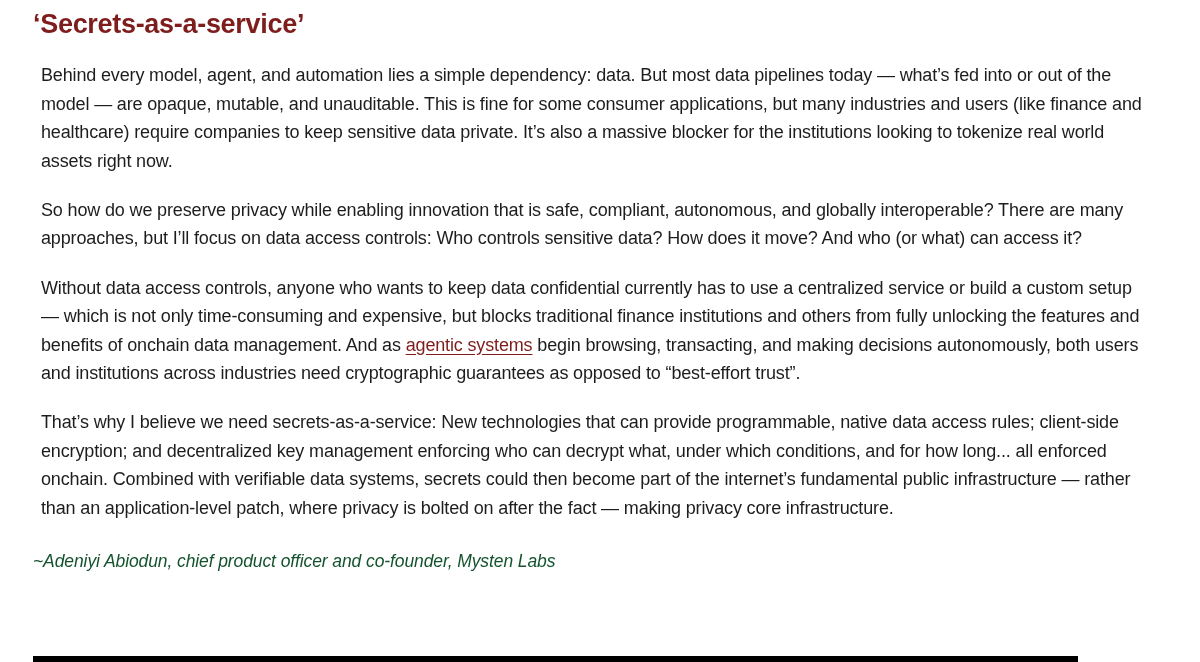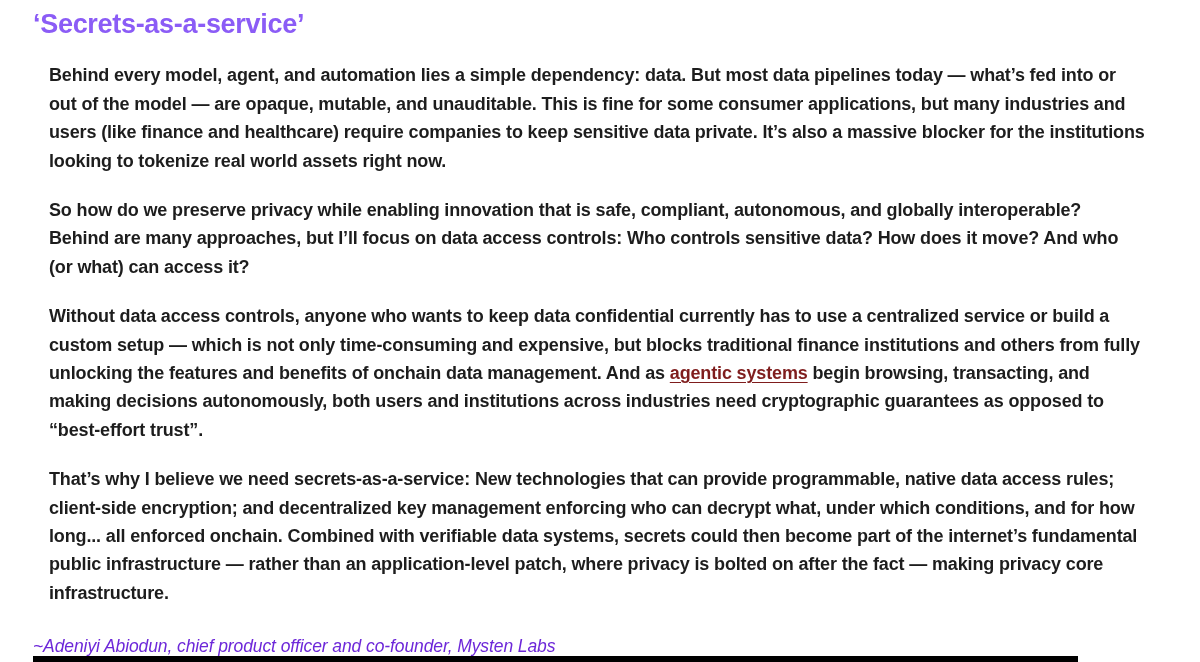--- a/index.html
+++ b/index.html
@@ -18,65 +18,64 @@
   .article {
     position: absolute;
     top: 8px;
     left: 33px;
     width: 1112px;
   }
   .article-heading {
     font-size: 27px;
     font-weight: 700;
     letter-spacing: -0.3px;
-    color: #8b5cf6;
+    color: #7f1d1d;
     margin: 0 0 21px 0;
     line-height: 1.2;
   }
   .body-paragraph {
     font-size: 18px;
     line-height: 28.4px;
     letter-spacing: -0.15px;
-    margin: 0 0 21px 16px;
+    margin: 0 0 21px 8px;
     color: #1d1d1d;
-    font-weight: bold;
   }
   .inline-link {
     color: #7f1d1d;
     text-decoration: underline;
     text-underline-offset: 3px;
     cursor: pointer;
   }
   .attribution {
     font-size: 17.5px;
     font-style: italic;
     line-height: 26px;
     letter-spacing: -0.1px;
     margin: 26px 0 0 0;
-    color: #6d28d9;
+    color: #14532d;
   }
   .bottom-divider {
     position: absolute;
     left: 33px;
     bottom: 0px;
     width: 1045px;
     height: 6px;
     background: #000000;
   }
 </style>
 </head>
 <body>
 
 <div class="article">
 
   <h1 class="article-heading">‘Secrets-as-a-service’</h1>
 
   <p class="body-paragraph">Behind every model, agent, and automation lies a simple dependency: data. But most data pipelines today — what’s fed into or out of the model — are opaque, mutable, and unauditable. This is fine for some consumer applications, but many industries and users (like finance and healthcare) require companies to keep sensitive data private. It’s also a massive blocker for the institutions looking to tokenize real world assets right now.</p>
 
-  <p class="body-paragraph">So how do we preserve privacy while enabling innovation that is safe, compliant, autonomous, and globally interoperable? Behind are many approaches, but I’ll focus on data access controls: Who controls sensitive data? How does it move? And who (or what) can access it?</p>
+  <p class="body-paragraph">So how do we preserve privacy while enabling innovation that is safe, compliant, autonomous, and globally interoperable? There are many approaches, but I’ll focus on data access controls: Who controls sensitive data? How does it move? And who (or what) can access it?</p>
 
   <p class="body-paragraph"><span>Without data access controls, anyone who wants to keep data confidential currently has to use a centralized service or build a custom setup — which is not only time-consuming and expensive, but blocks traditional finance institutions and others from fully unlocking the features and benefits of onchain data management. And as </span><a class="inline-link">agentic systems</a><span> begin browsing, transacting, and making decisions autonomously, both users and institutions across industries need cryptographic guarantees as opposed to “best-effort trust”.</span></p>
 
   <p class="body-paragraph">That’s why I believe we need secrets-as-a-service: New technologies that can provide programmable, native data access rules; client-side encryption; and decentralized key management enforcing who can decrypt what, under which conditions, and for how long... all enforced onchain. Combined with verifiable data systems, secrets could then become part of the internet’s fundamental public infrastructure — rather than an application-level patch, where privacy is bolted on after the fact — making privacy core infrastructure.</p>
 
   <p class="attribution">~Adeniyi Abiodun, chief product officer and co-founder, Mysten Labs</p>
 
 </div>
 
 <div class="bottom-divider"></div>

